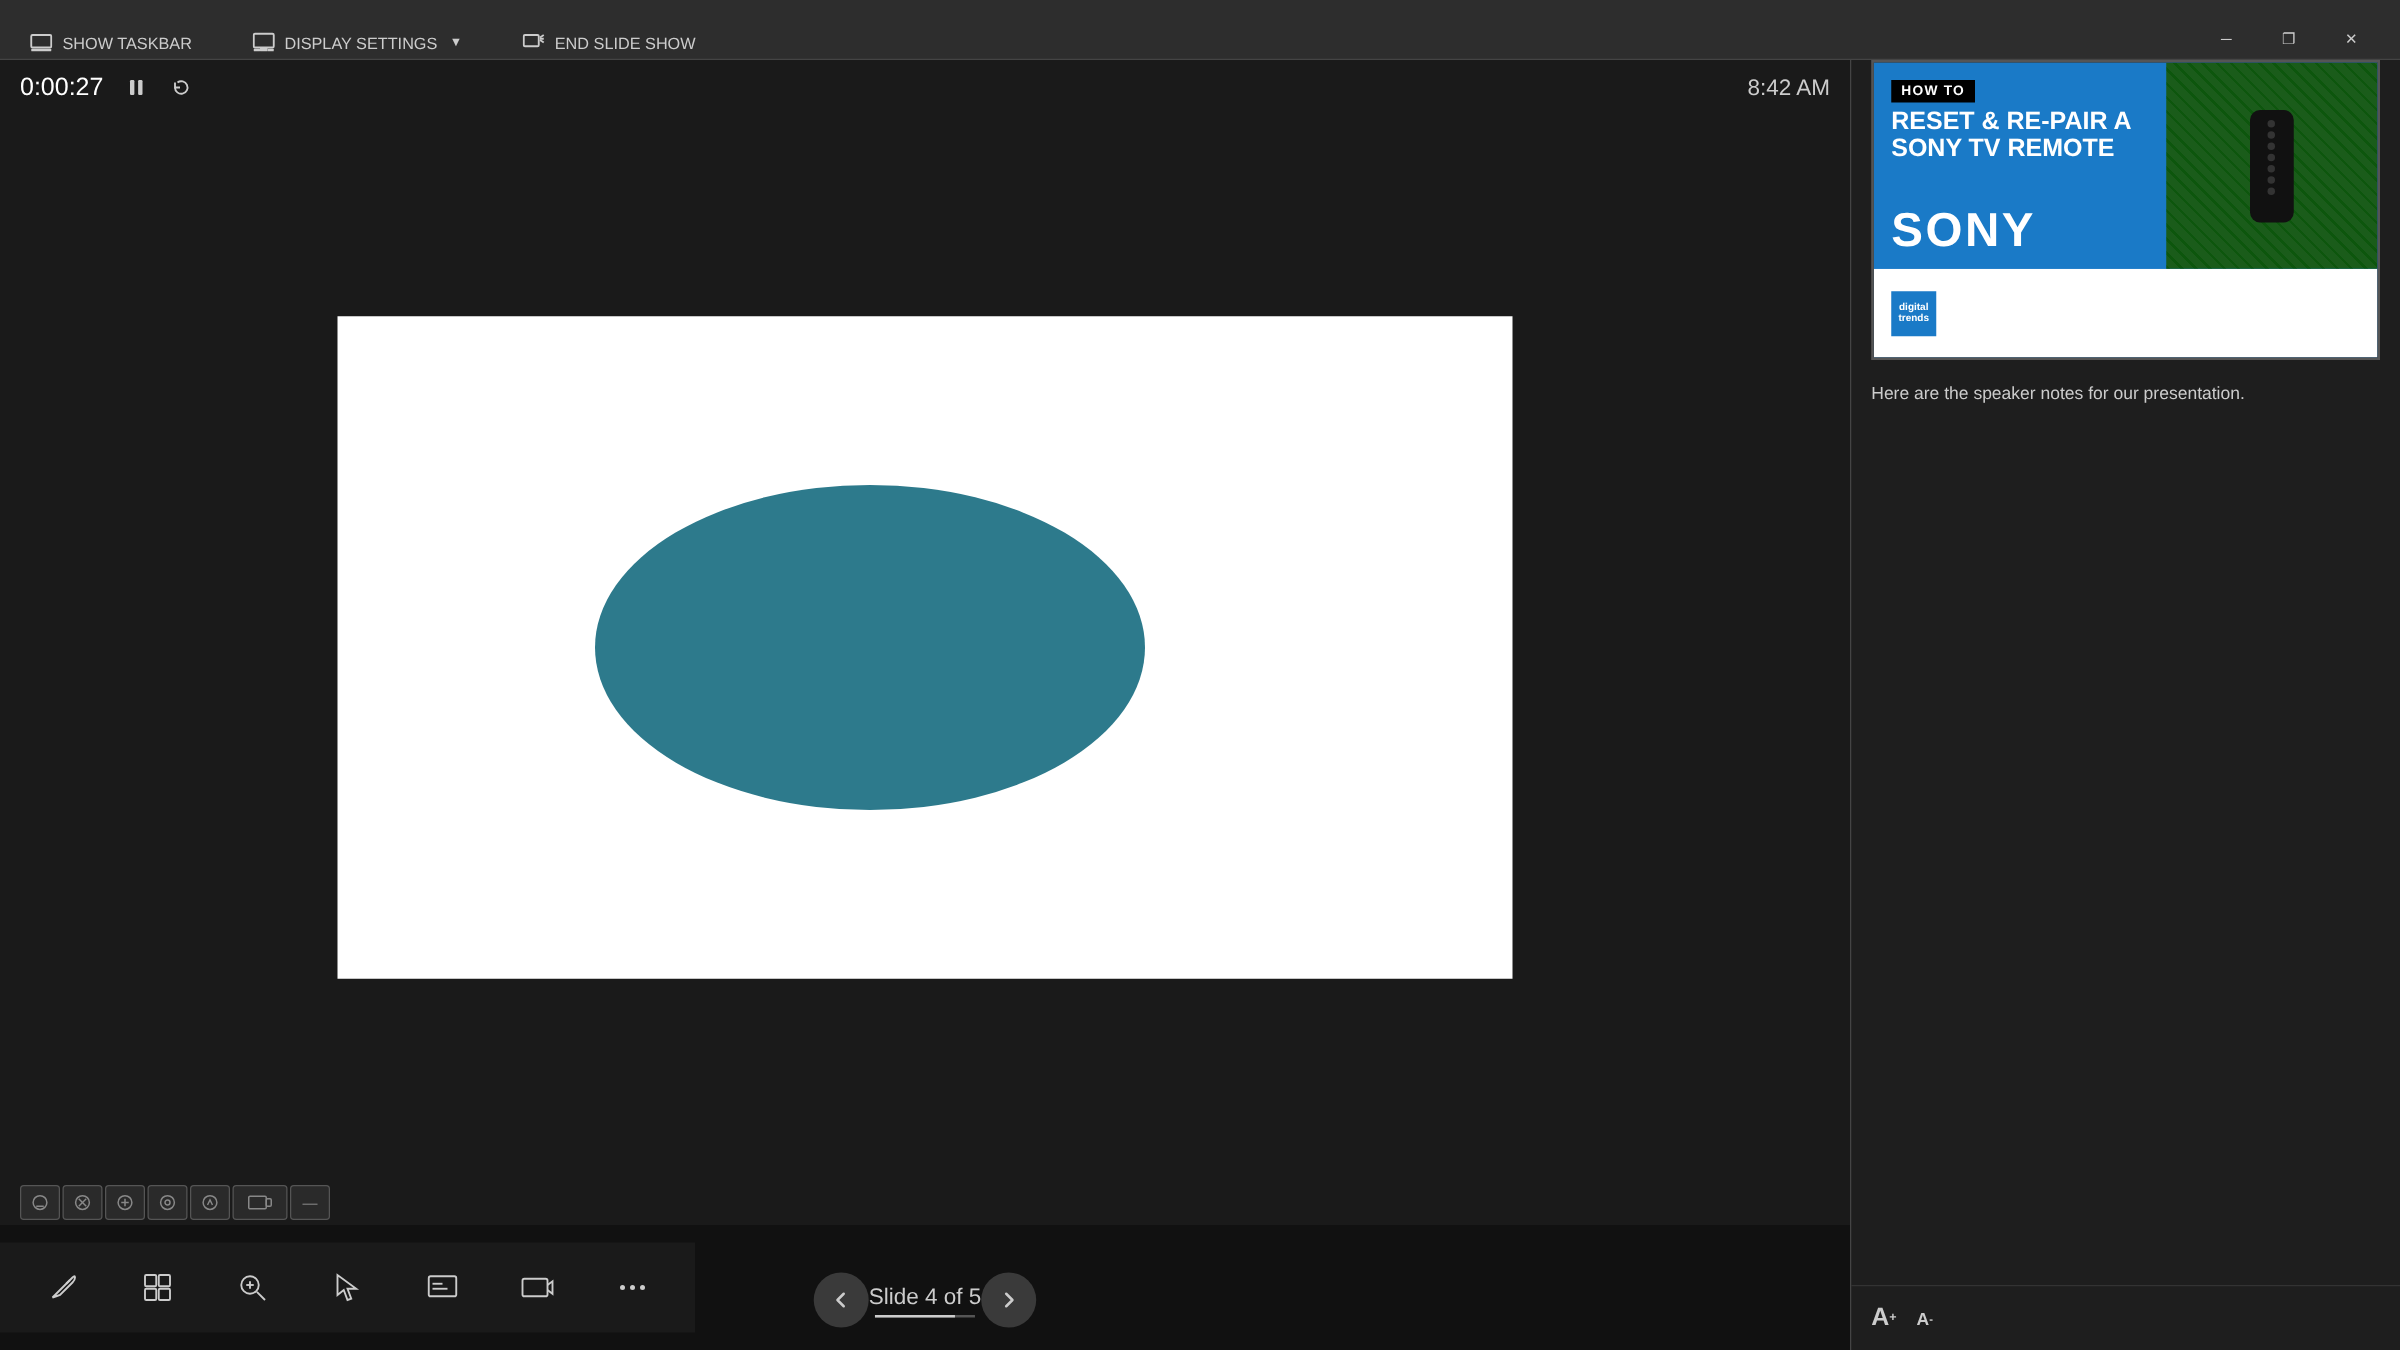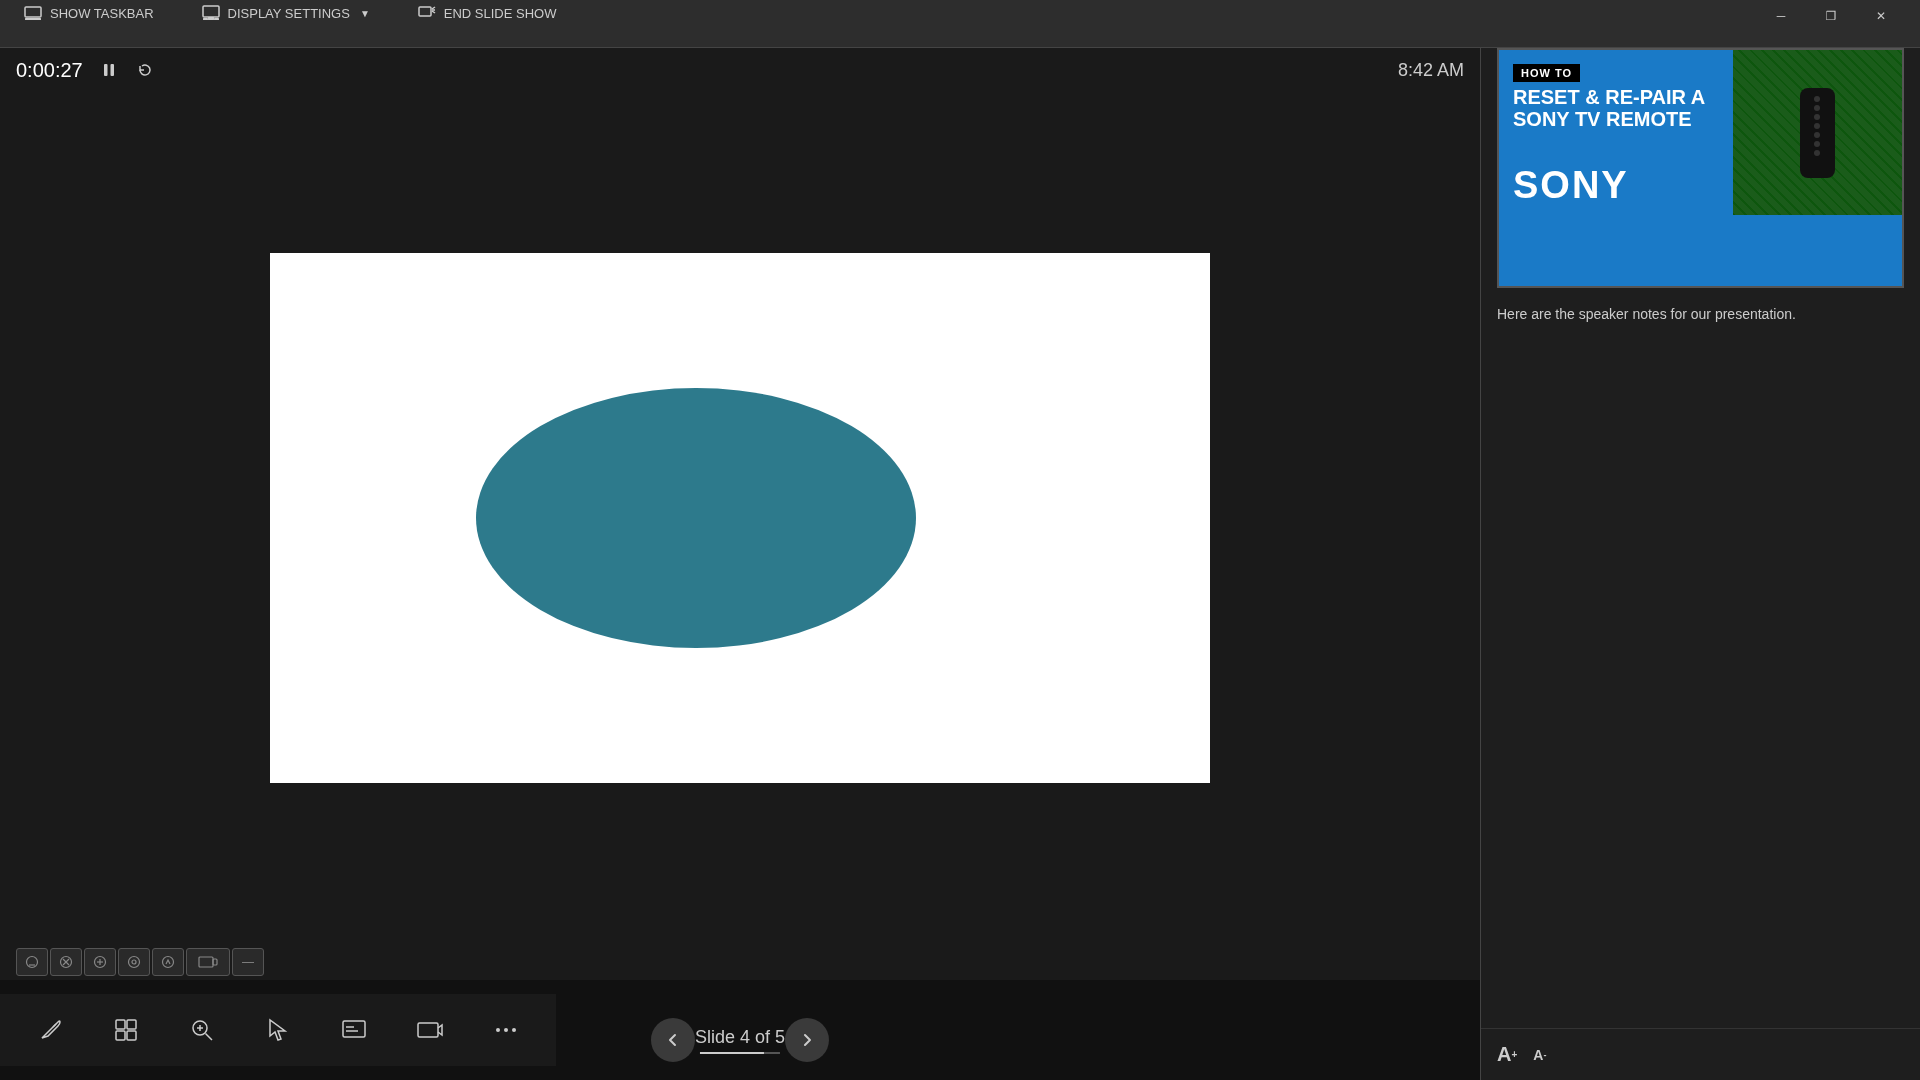--- a/index.html
+++ b/index.html
@@ -12,21 +12,21 @@
       overflow: hidden;
       display: flex;
       flex-direction: column;
     }
 
     
     .top-toolbar {
       height: 48px;
       background: #2d2d2d;
       display: flex;
-      align-items: flex-start;
+      align-items: flex-end;
       padding: 0 16px;
       gap: 32px;
       border-bottom: 1px solid #444;
       flex-shrink: 0;
     }
     .toolbar-btn {
       display: flex;
       align-items: center;
       gap: 8px;
       color: #cccccc;
@@ -613,20 +613,23 @@
                   <div class="remote-dot"></div>
                   <div class="remote-dot"></div>
                   <div class="remote-dot"></div>
                   <div class="remote-dot"></div>
                 </div>
               </div>
             </div>
           </div>
         </div>
 
+        <div class="next-slide-bottom">
+          <div class="digital-trends-logo">digital<br>trends</div>
+        </div>
       </div>
     </div>
 
     <div class="speaker-notes">Here are the speaker notes for our presentation.</div>
 
     <div class="font-size-controls">
       <div class="font-btn font-btn-large">
         <span>A</span>
         <sup style="font-size:10px;vertical-align:super;">+</sup>
       </div>

